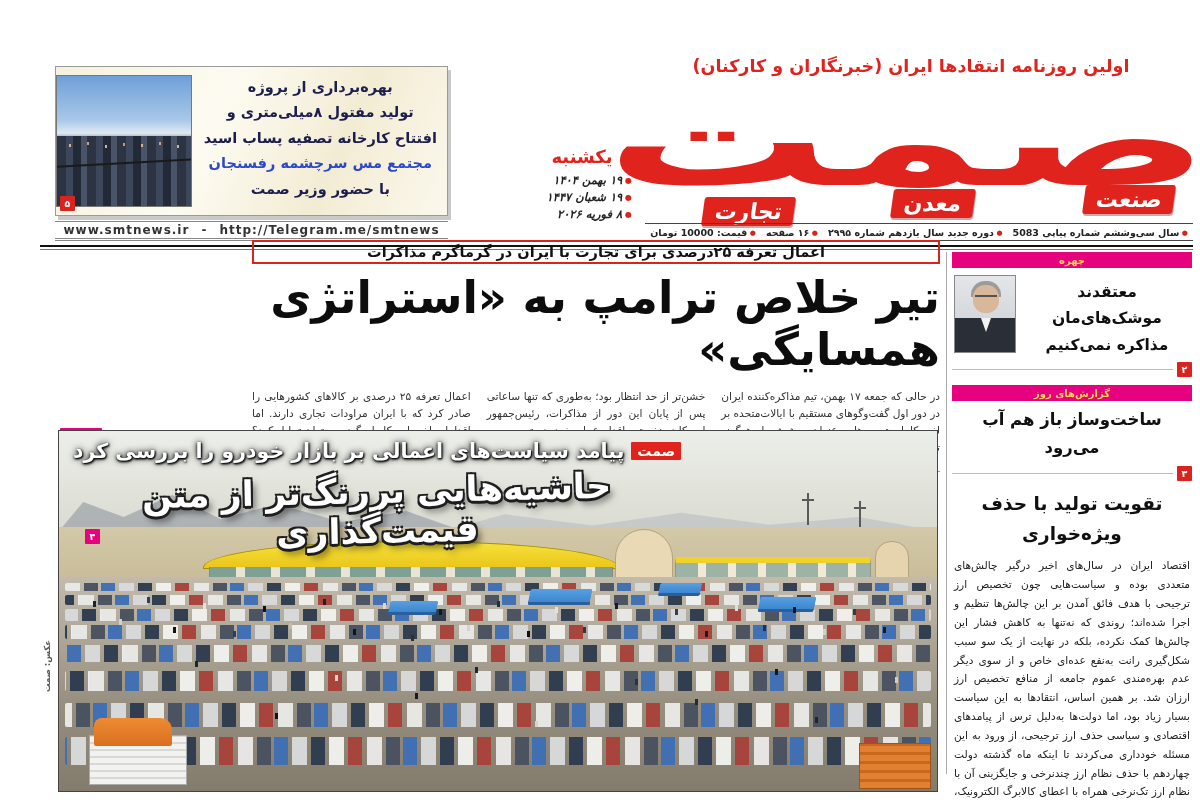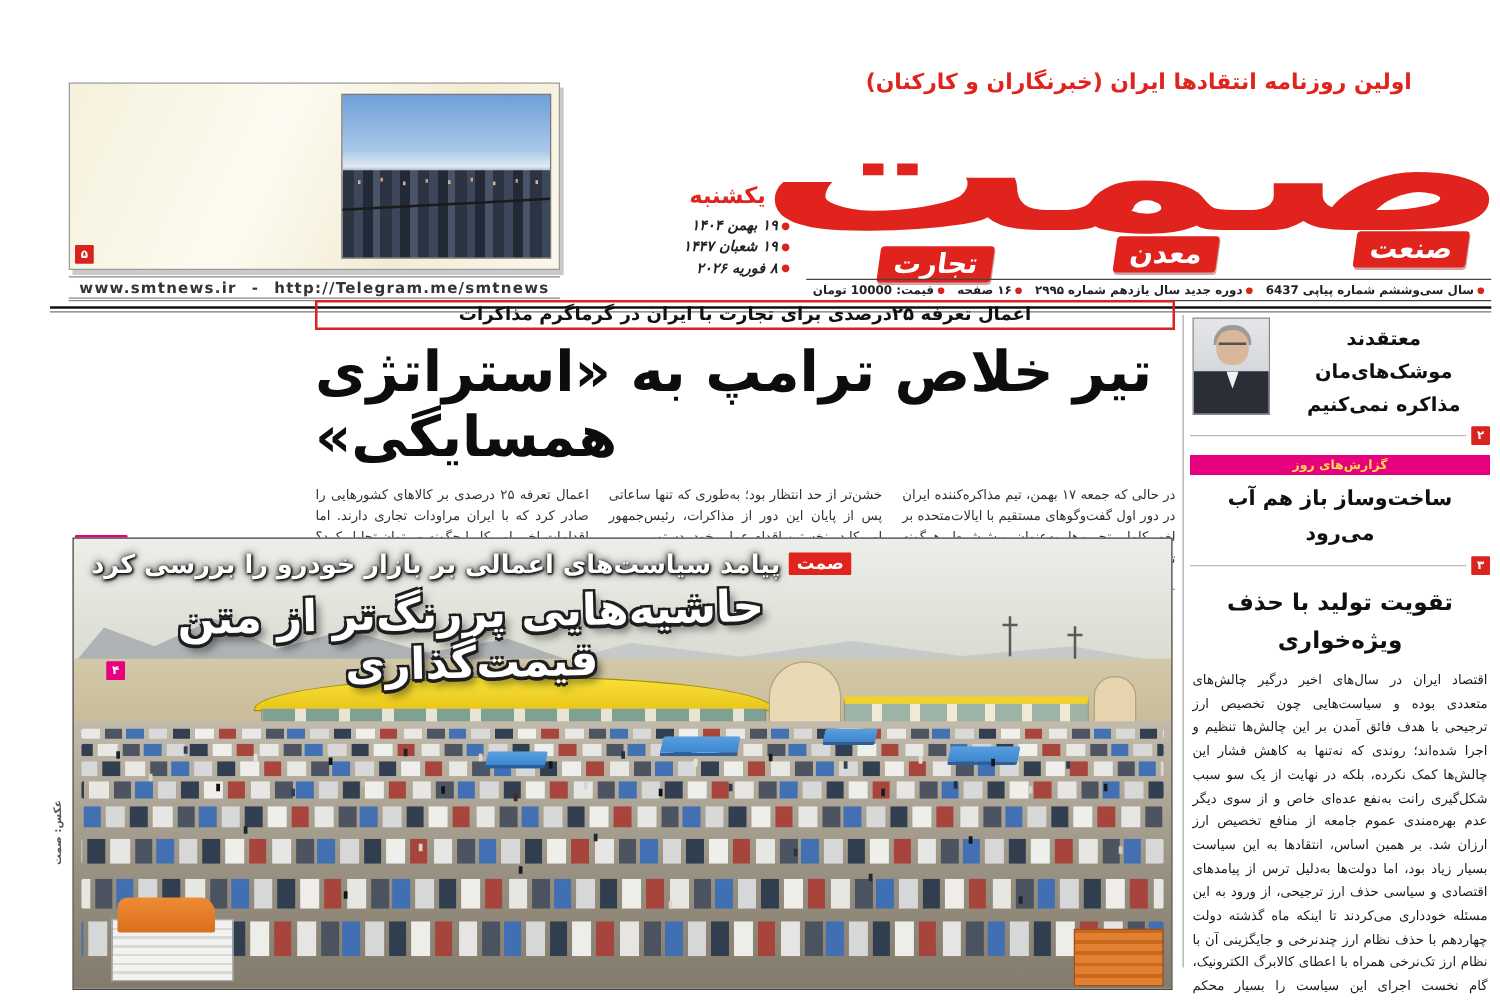--- a/index.html
+++ b/index.html
@@ -57,21 +57,21 @@
 
   .links-bar { position:absolute; left:55px; top:221px; width:393px; text-align:center;
                border-top:1px solid #888; border-bottom:3px double #888; padding:1px 0;
                font-size:12px; font-weight:bold; color:#333; letter-spacing:1px; direction:ltr; }
   .links-bar span { margin:0 6px; }
 
   
   .lead { position:absolute; right:260px; top:240px; width:688px; }
   .kicker-box { border:2px solid #d8231f; text-align:center; font-size:14.5px; font-weight:bold;
                 color:#111; padding:2px 6px; }
-  .lead-headline { text-align:left; font-size:45px; font-weight:bold; color:#0d0d0d;
+  .lead-headline { text-align:right; font-size:45px; font-weight:bold; color:#0d0d0d;
                    margin-top:8px; line-height:1.15; letter-spacing:-1px; }
   .lead-cols { margin-top:12px; column-count:3; column-gap:16px; font-size:10.6px; color:#333;
                text-align:justify; line-height:1.62; height:84px; overflow:hidden;
                border-bottom:1px solid #999; padding-bottom:6px; }
   .lead-col { display:block; }
 
   
   .sidebar-divider { position:absolute; top:252px; height:522px; right:253px; border-left:1px solid #aaa; }
   .sidebar { position:absolute; right:8px; top:252px; width:240px; }
   .sb-bar { height:16px; background:#e6017e; color:#ffd94d; font-size:10px; font-weight:bold;
@@ -179,30 +179,37 @@
   </div>
 
   <div class="date-block">
     <div class="weekday">یکشنبه</div>
     <div class="date-row">۱۹ بهمن ۱۴۰۴</div>
     <div class="date-row">۱۹ شعبان ۱۴۴۷</div>
     <div class="date-row">۸ فوریه ۲۰۲۶</div>
   </div>
 
   <div class="info-line">
-    <span class="info-seg">سال سی‌وششم شماره پیاپی 6437</span>
+    <span class="info-seg">سال سی‌وششم شماره پیاپی 5083</span>
     <span class="info-seg">دوره جدید سال یازدهم شماره ۲۹۹۵</span>
     <span class="info-seg">۱۶ صفحه</span>
     <span class="info-seg">قیمت: 10000 تومان</span>
   </div>
 
   <div class="rule-main"></div>
   <div class="rule-main2"></div>
 
   <div class="promo">
+    <div class="promo-text">
+      <div class="promo-line">بهره‌برداری از پروژه</div>
+      <div class="promo-line">تولید مفتول ۸میلی‌متری و</div>
+      <div class="promo-line">افتتاح کارخانه تصفیه پساب اسید</div>
+      <div class="promo-line blue">مجتمع مس سرچشمه رفسنجان</div>
+      <div class="promo-line">با حضور وزیر صمت</div>
+    </div>
     <div class="promo-photo">
       <div class="promo-crowd"></div>
       <div class="promo-heads"></div>
       <div class="promo-ribbon"></div>
     </div>
     <span class="pbadge promo-badge">۵</span>
   </div>
 
   <div class="links-bar">
     <span>www.smtnews.ir</span><span>-</span><span>http://Telegram.me/smtnews</span>
@@ -213,20 +220,21 @@
     <div class="lead-headline">تیر خلاص ترامپ به «استراتژی همسایگی»</div>
     <div class="lead-cols">
       <span class="lead-col">در حالی که جمعه ۱۷ بهمن، تیم مذاکره‌کننده ایران در دور اول گفت‌وگوهای مستقیم با ایالات‌متحده بر لغو کامل تحریم‌ها به‌عنوان پیش‌شرط هرگونه توافق تاکید داشت، پاسخ دونالد ترامپ سریع‌تر و خشن‌تر از حد انتظار بود؛ به‌طوری که تنها ساعاتی پس از پایان این دور از مذاکرات، رئیس‌جمهور امریکا در نخستین اقدام عملی خود، دستور</span>
       <span class="lead-col">اعمال تعرفه ۲۵ درصدی بر کالاهای کشورهایی را صادر کرد که با ایران مراودات تجاری دارند. اما اقدامات اخیر امریکا را چگونه می‌توان تحلیل کرد؟ این پرسشی است که برخی تحلیلگران در پاسخ به آن معتقدند این سیاست بیش از آنکه یک ابزار اقتصادی محض باشد، یک «اهرم برای فشار سیاسی» است. از سوی دیگر، پیامد اعمال این تعرفه می‌تواند</span>
 
     </div>
   </div>
 
   <div class="sidebar-divider"></div>
   <div class="sidebar">
+    <div class="sb-bar">چهره</div>
     <div class="face-item">
       <div class="face-title">معتقدند موشک‌های‌مان مذاکره نمی‌کنیم</div>
       <div class="portrait">
         <div class="p-hair"></div>
         <div class="p-head"></div>
         <div class="p-glass"></div>
         <div class="p-suit"></div>
         <div class="p-shirt"></div>
       </div>
     </div>

